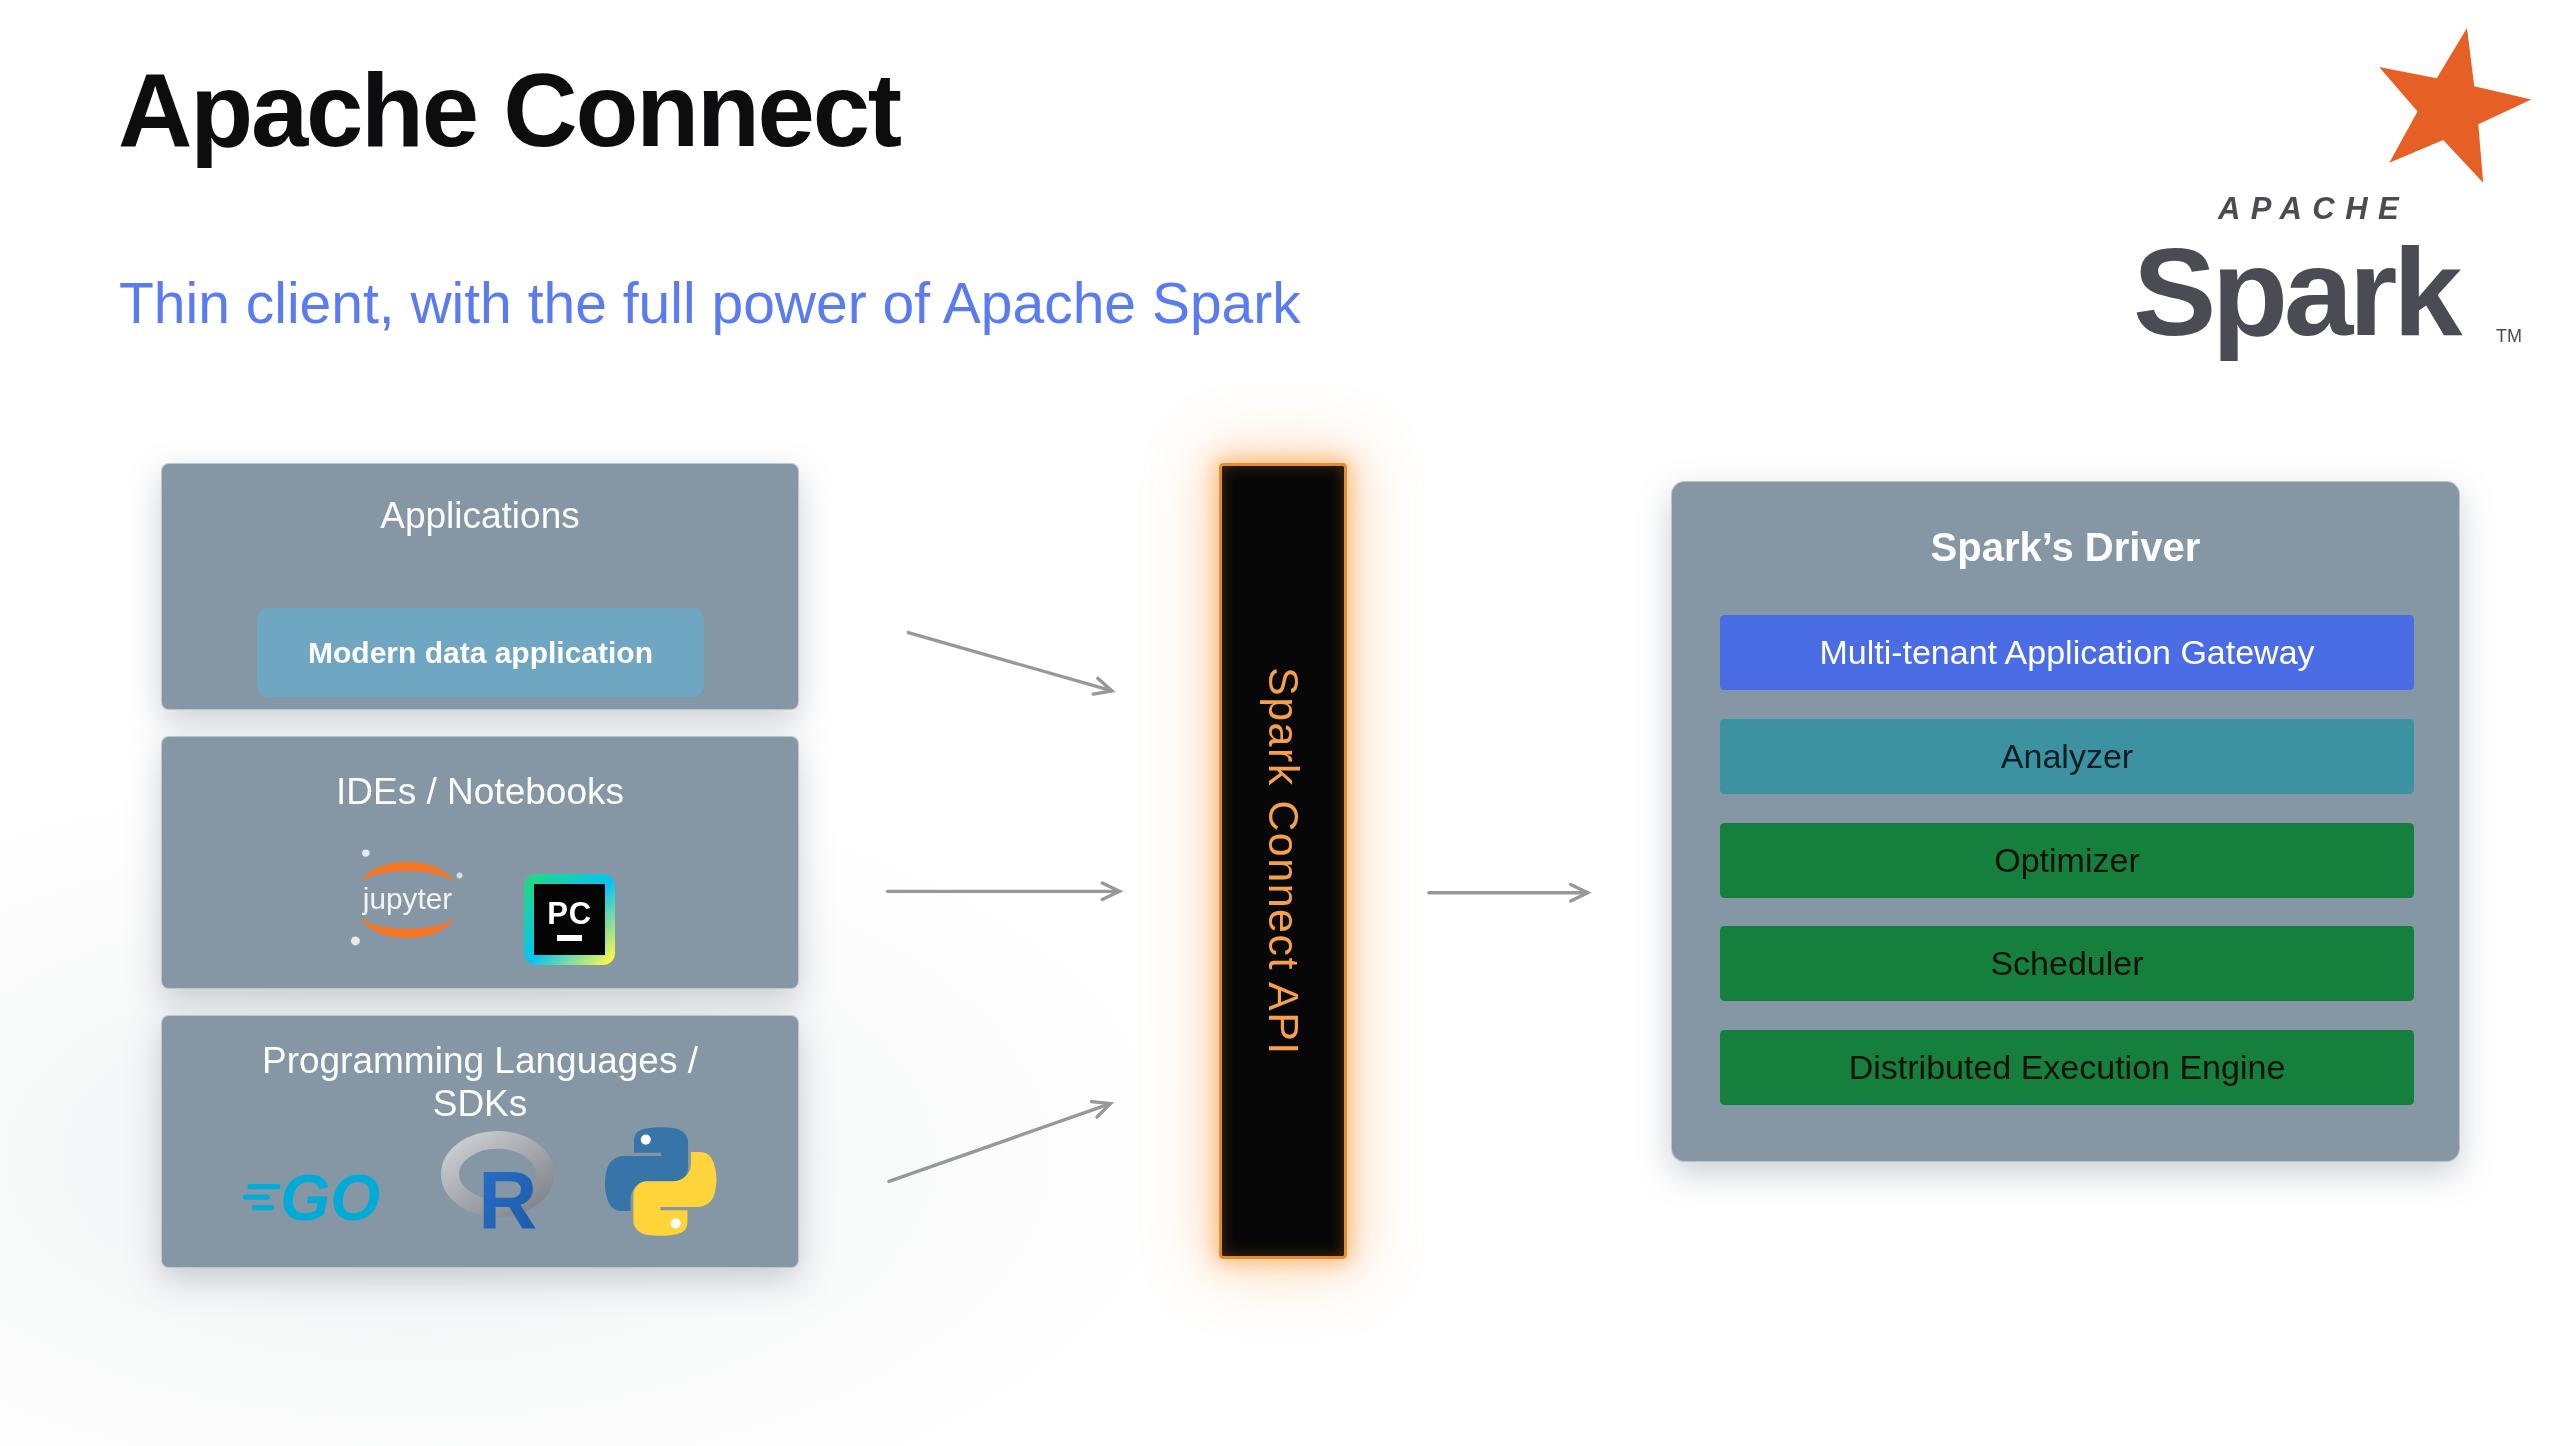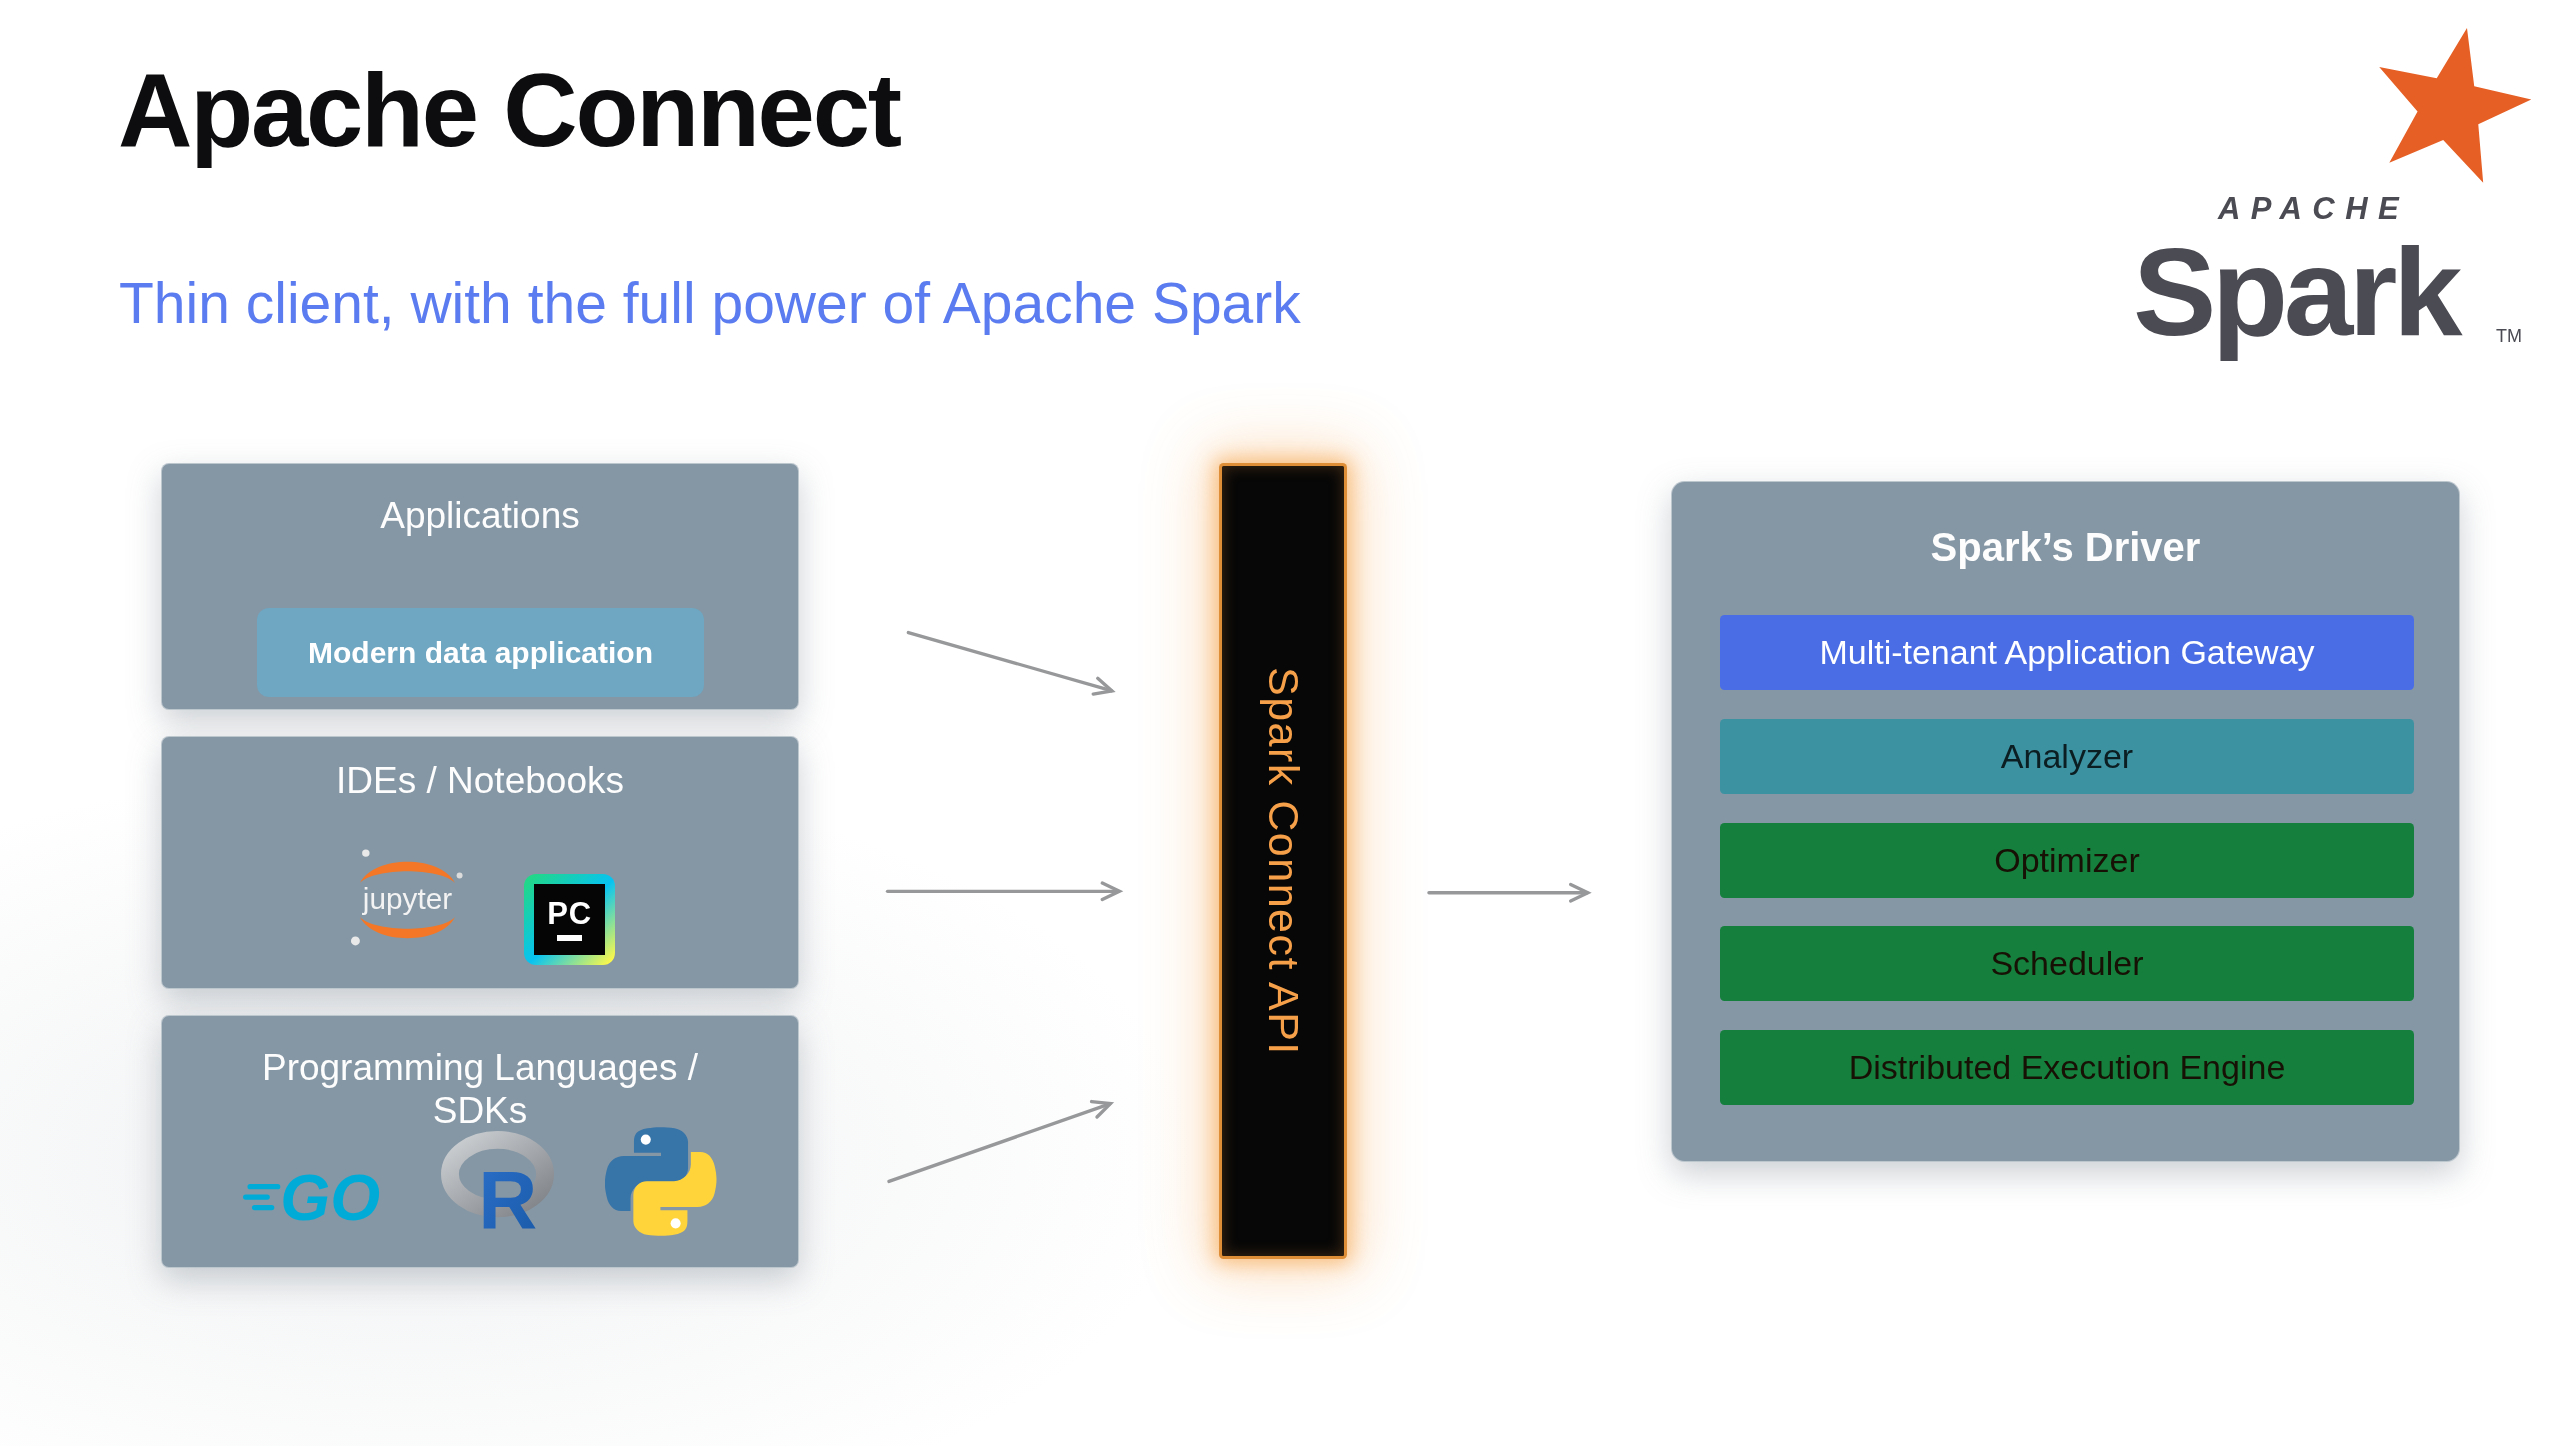--- a/index.html
+++ b/index.html
@@ -29,22 +29,22 @@
 
   
   .panel { position:absolute; left:161px; width:638px; background:#8597a5; border-radius:8px;
     border:1.5px solid rgba(255,255,255,0.45);
     box-shadow:0 12px 33px rgba(110,120,132,0.35); }
   .panel-apps  { top:463px;  height:247px; }
   .panel-ides  { top:736px;  height:253px; }
   .panel-langs { top:1015px; height:253px; }
   .panel-title { text-align:center; color:#fdfdfd; font-size:37px; font-weight:500; }
   .panel-apps  .panel-title { padding-top:31px; }
-  .panel-ides  .panel-title { padding-top:23px; }
-  .panel-langs .panel-title { padding-top:30px; line-height:1.17; }
+  .panel-ides  .panel-title { padding-top:34px; }
+  .panel-langs .panel-title { padding-top:23px; line-height:1.17; }
 
   .chip { position:absolute; left:95px; top:118px; width:447px; height:89px;
     background:#6fa6c1; border-radius:12px; display:flex; align-items:center;
     justify-content:center; color:#ffffff; font-size:30px; font-weight:700;margin-top:26px; }
 
   .logo-row { position:absolute; left:0; right:0; display:flex; justify-content:center;
     align-items:flex-end; }
   .panel-ides  .logo-row { top:95px; gap:54px; }
   .panel-langs .logo-row { top:110px; gap:42px; }
 

